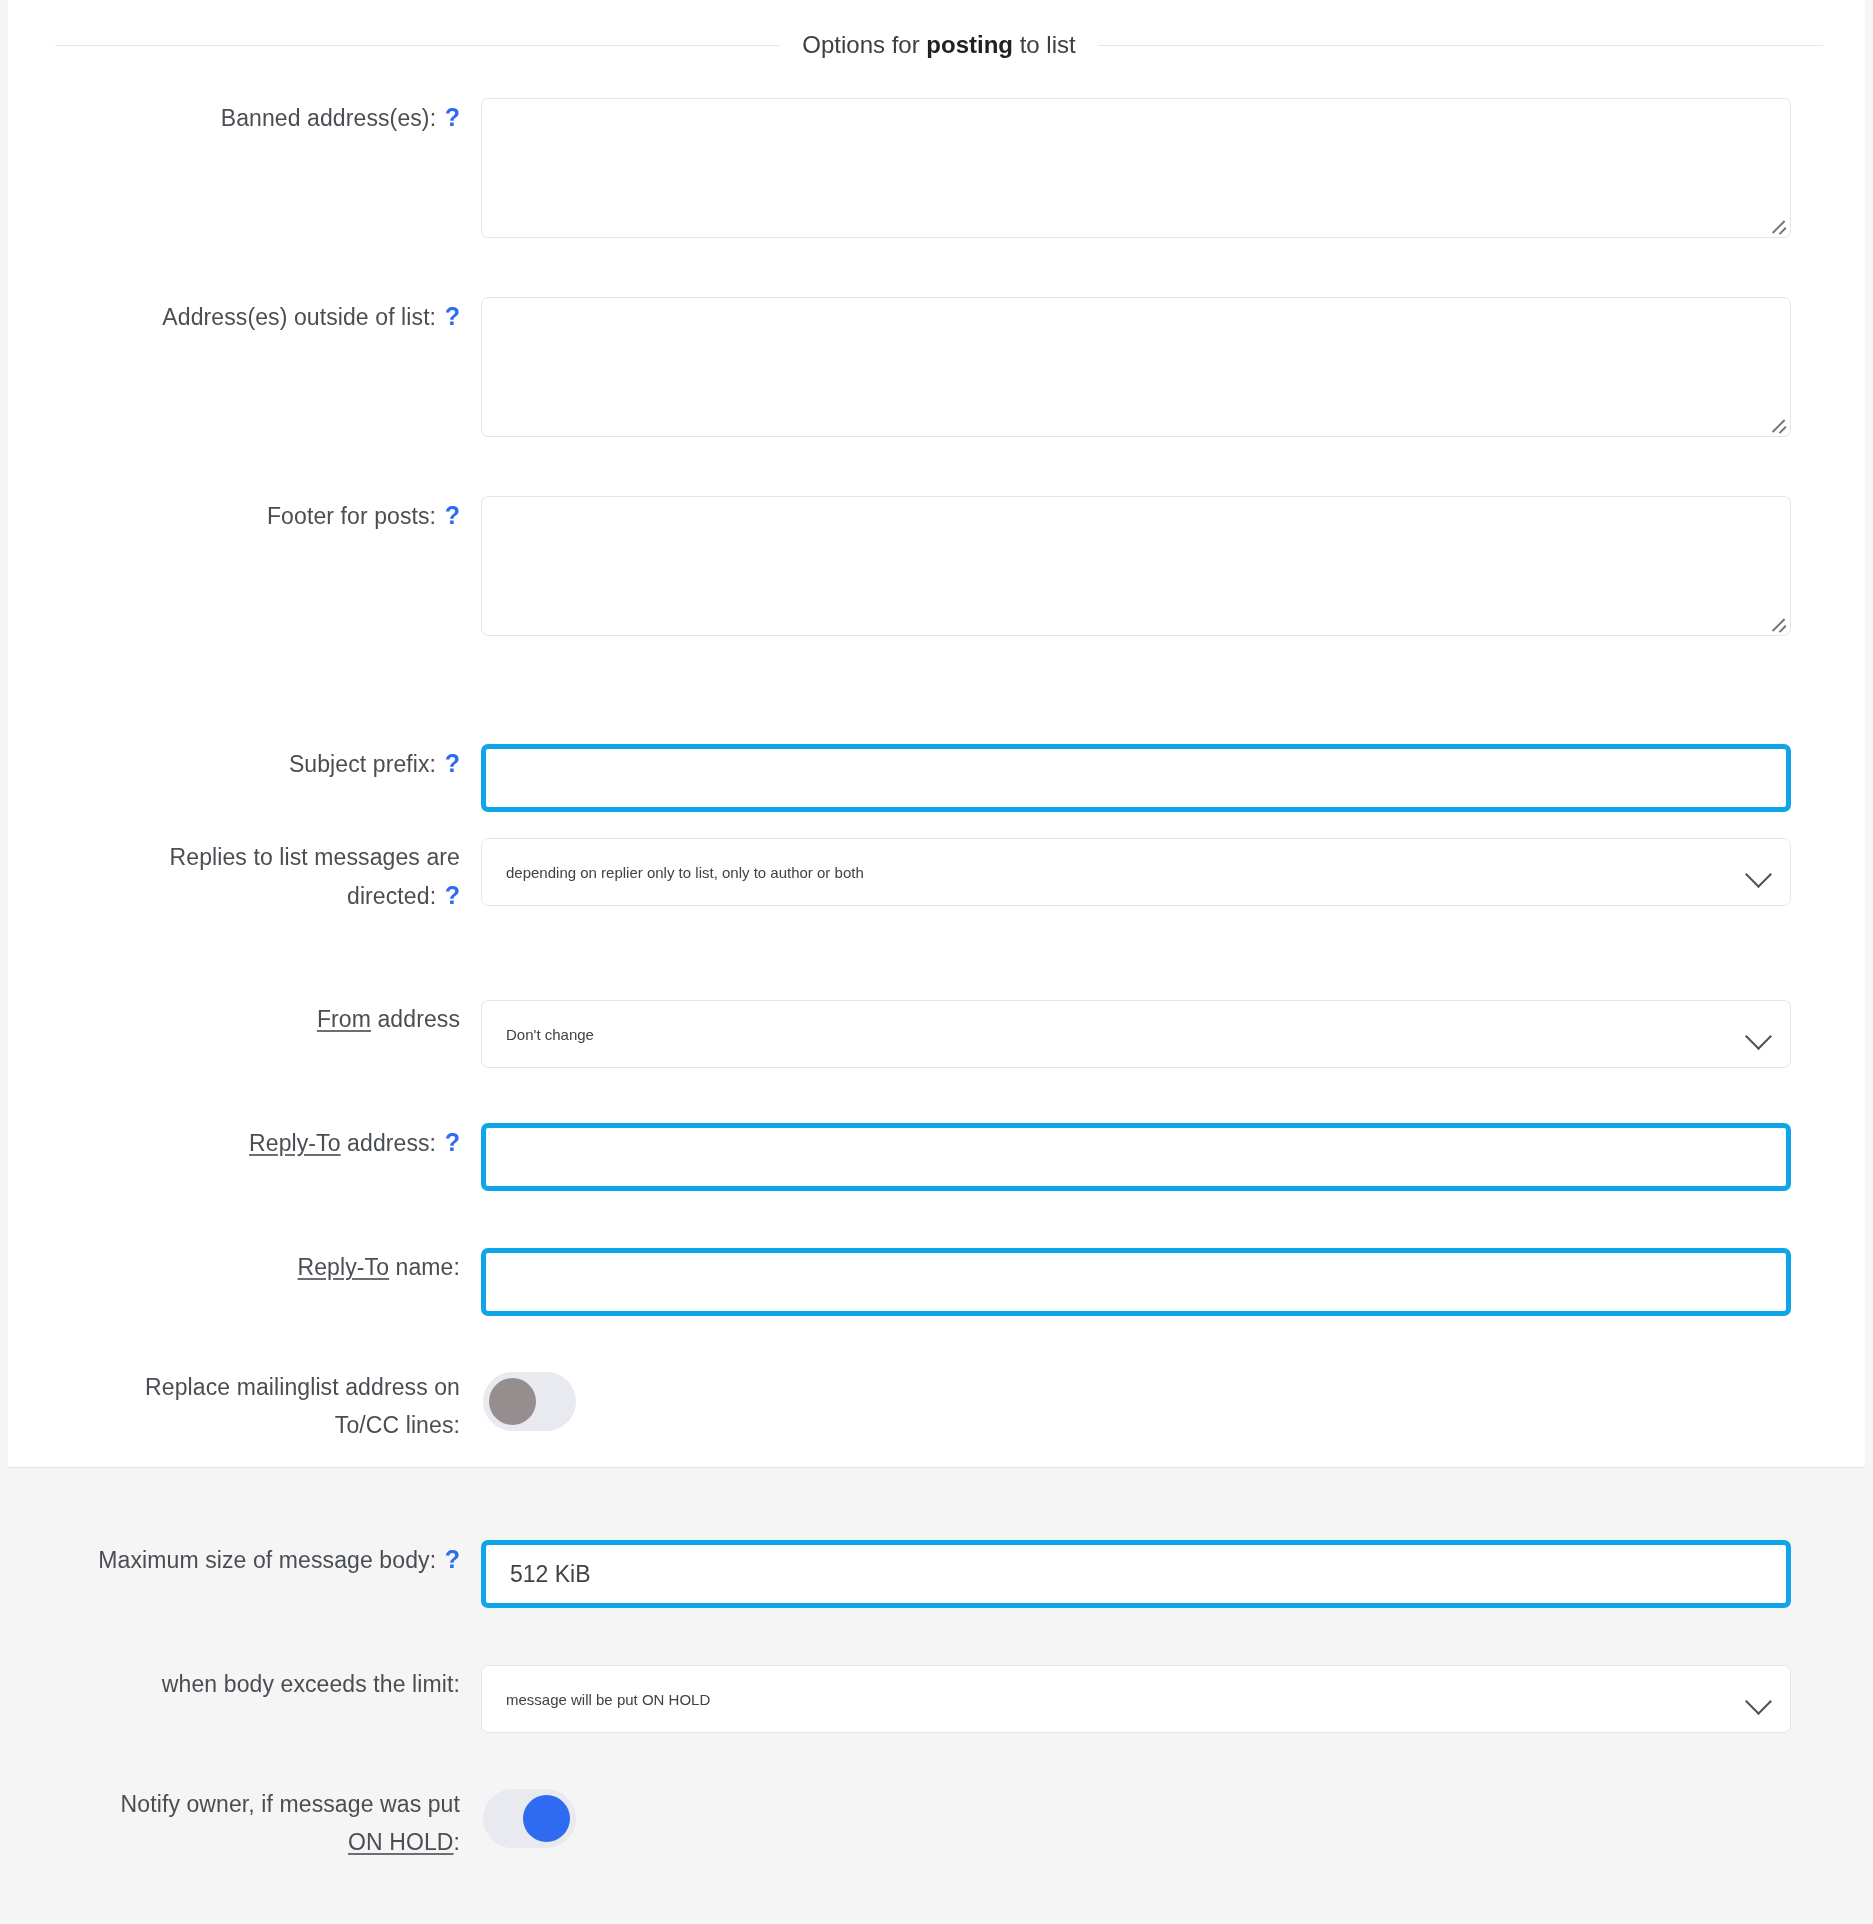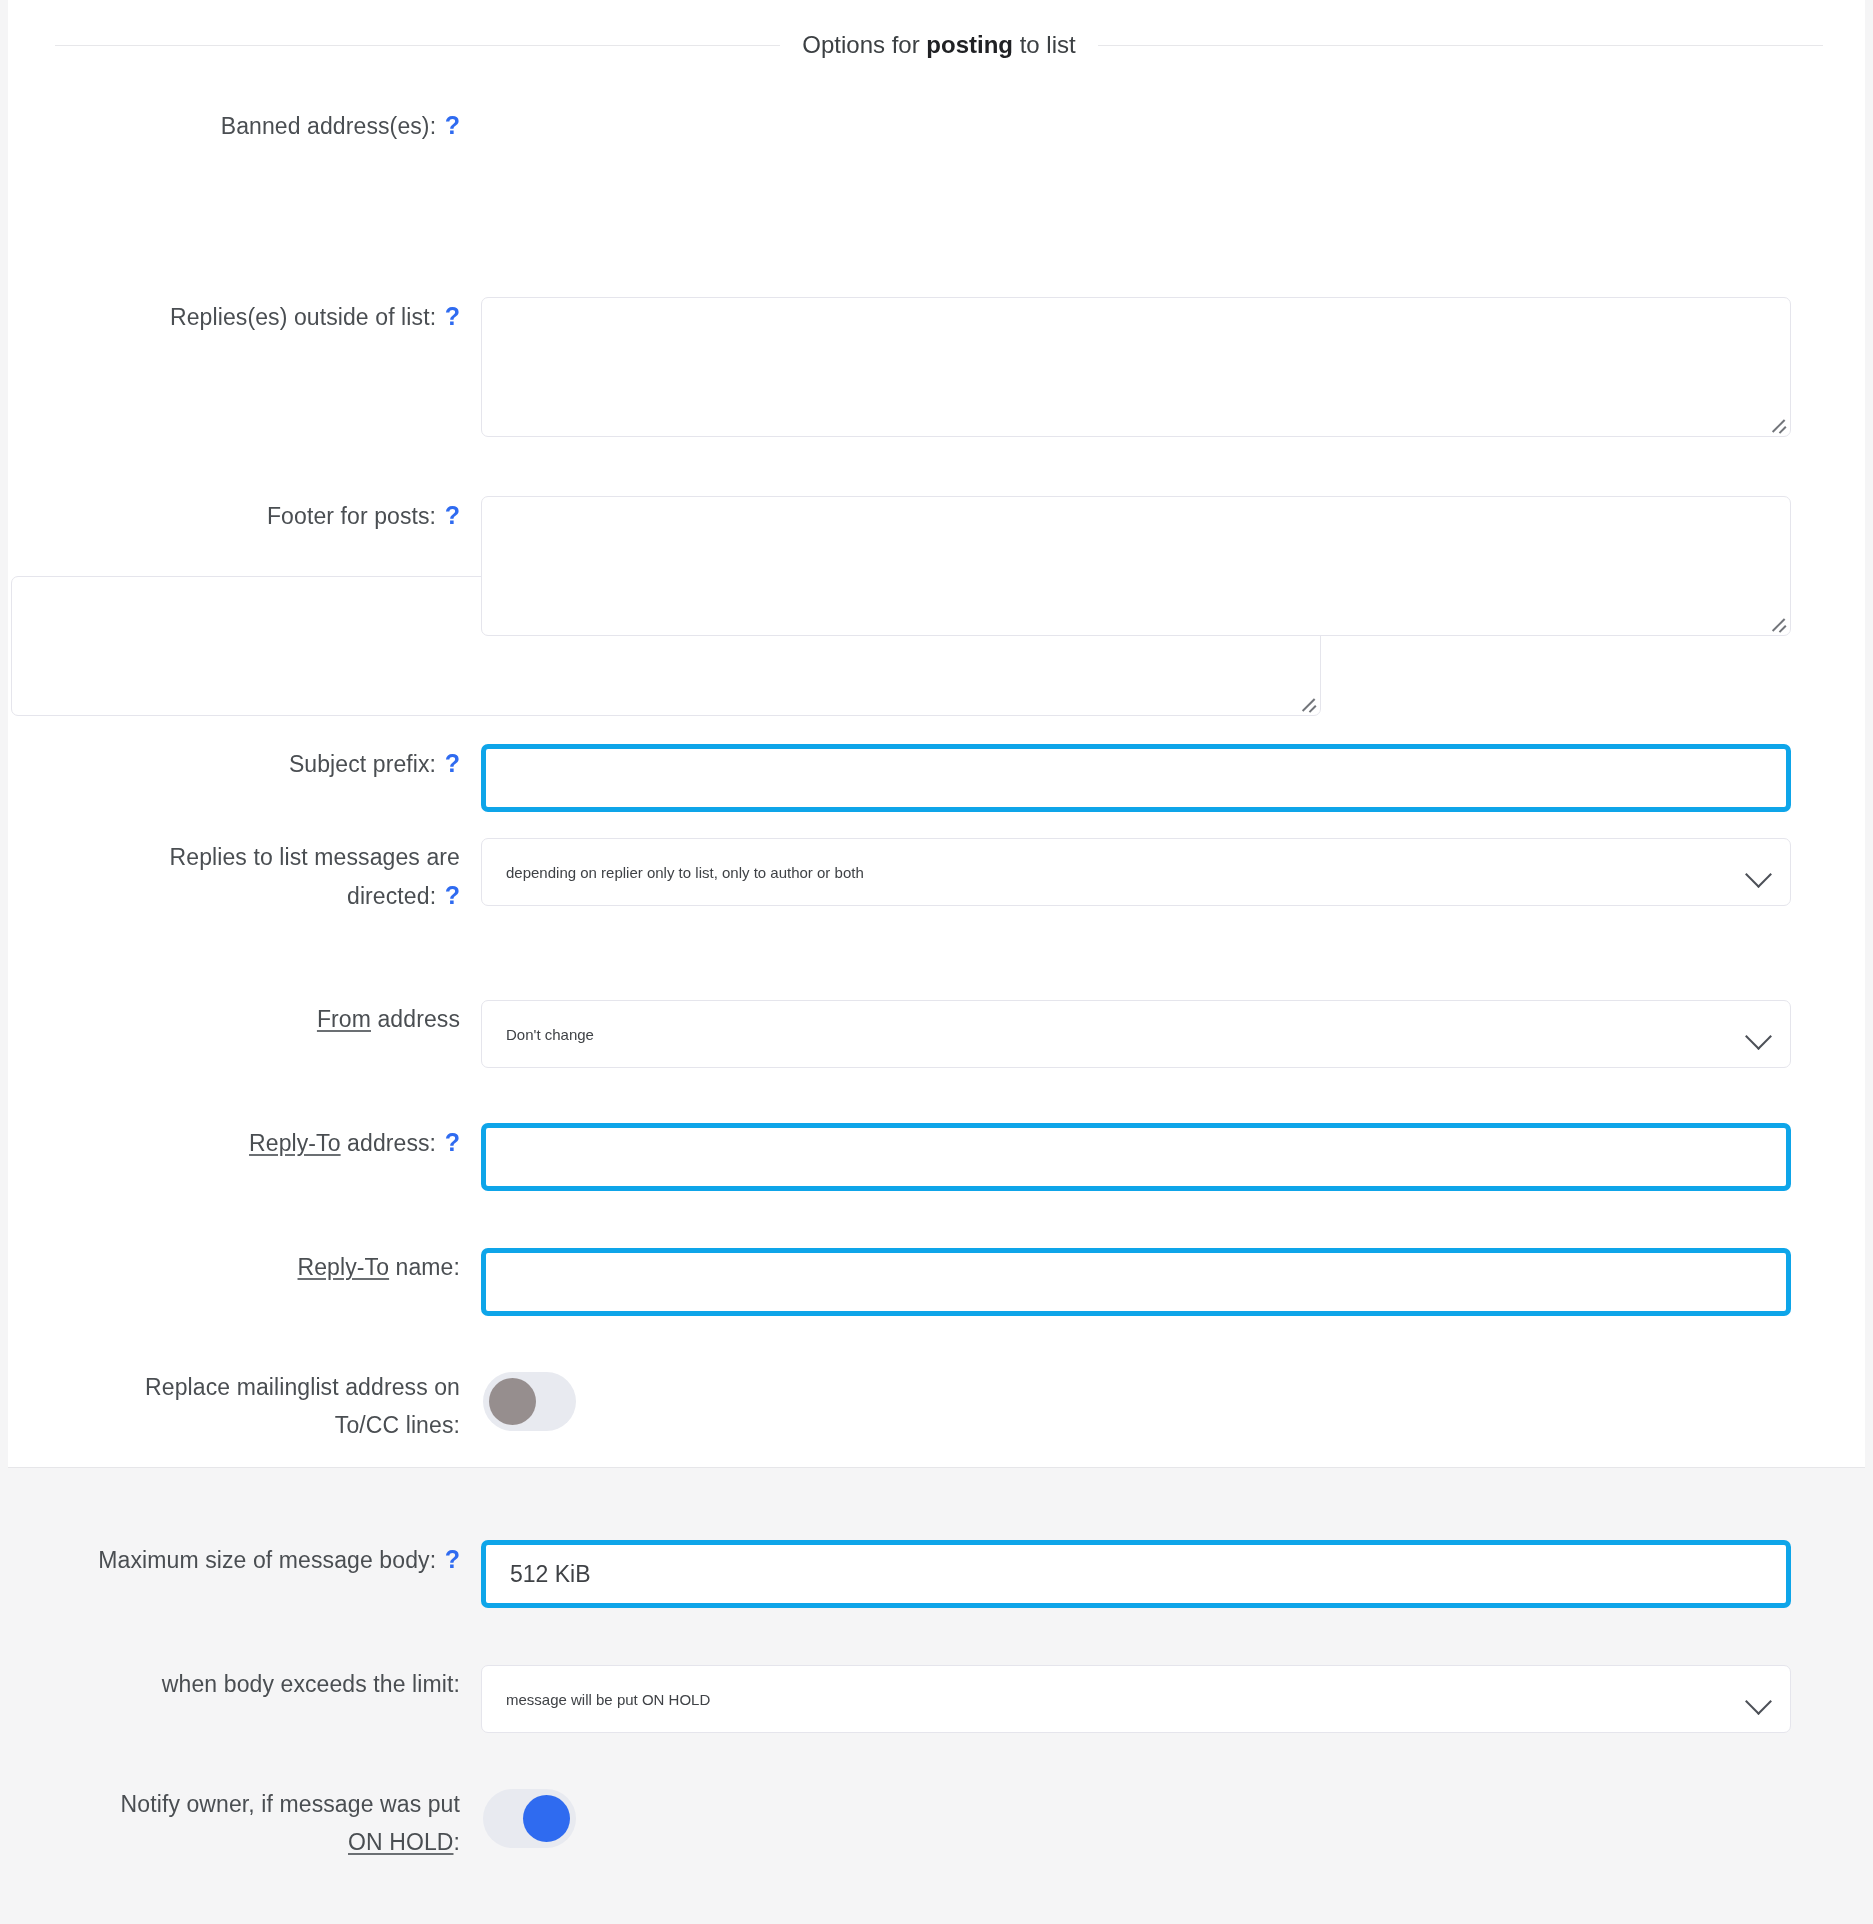--- a/index.html
+++ b/index.html
@@ -182,34 +182,34 @@
 
 <div class="page">
   <div class="card">
 
     <div class="legend-row">
       <div class="legend-rule"></div>
       <div class="legend-text"><span>Options for </span><b>posting</b><span> to list</span></div>
       <div class="legend-rule"></div>
     </div>
 
-    <div class="row" style="top:106px;flex-direction:column;">
+    <div class="row" style="top:98px;">
       <div class="label"><span>Banned address(es):</span> <span class="help">?</span></div>
       <div class="field-wrap">
         <div class="textarea" style="height:140px;">
           <span class="grip">
               <i class="a"></i>
               <i class="b"></i>
             </span>
         </div>
       </div>
     </div>
 
     <div class="row" style="top:297px;">
-      <div class="label"><span>Replies(es) outside of list:</span> <span class="help">?</span></div>
+      <div class="label"><span>Address(es) outside of list:</span> <span class="help">?</span></div>
       <div class="field-wrap">
         <div class="textarea" style="height:140px;">
           <span class="grip">
               <i class="a"></i>
               <i class="b"></i>
             </span>
         </div>
       </div>
     </div>
 

